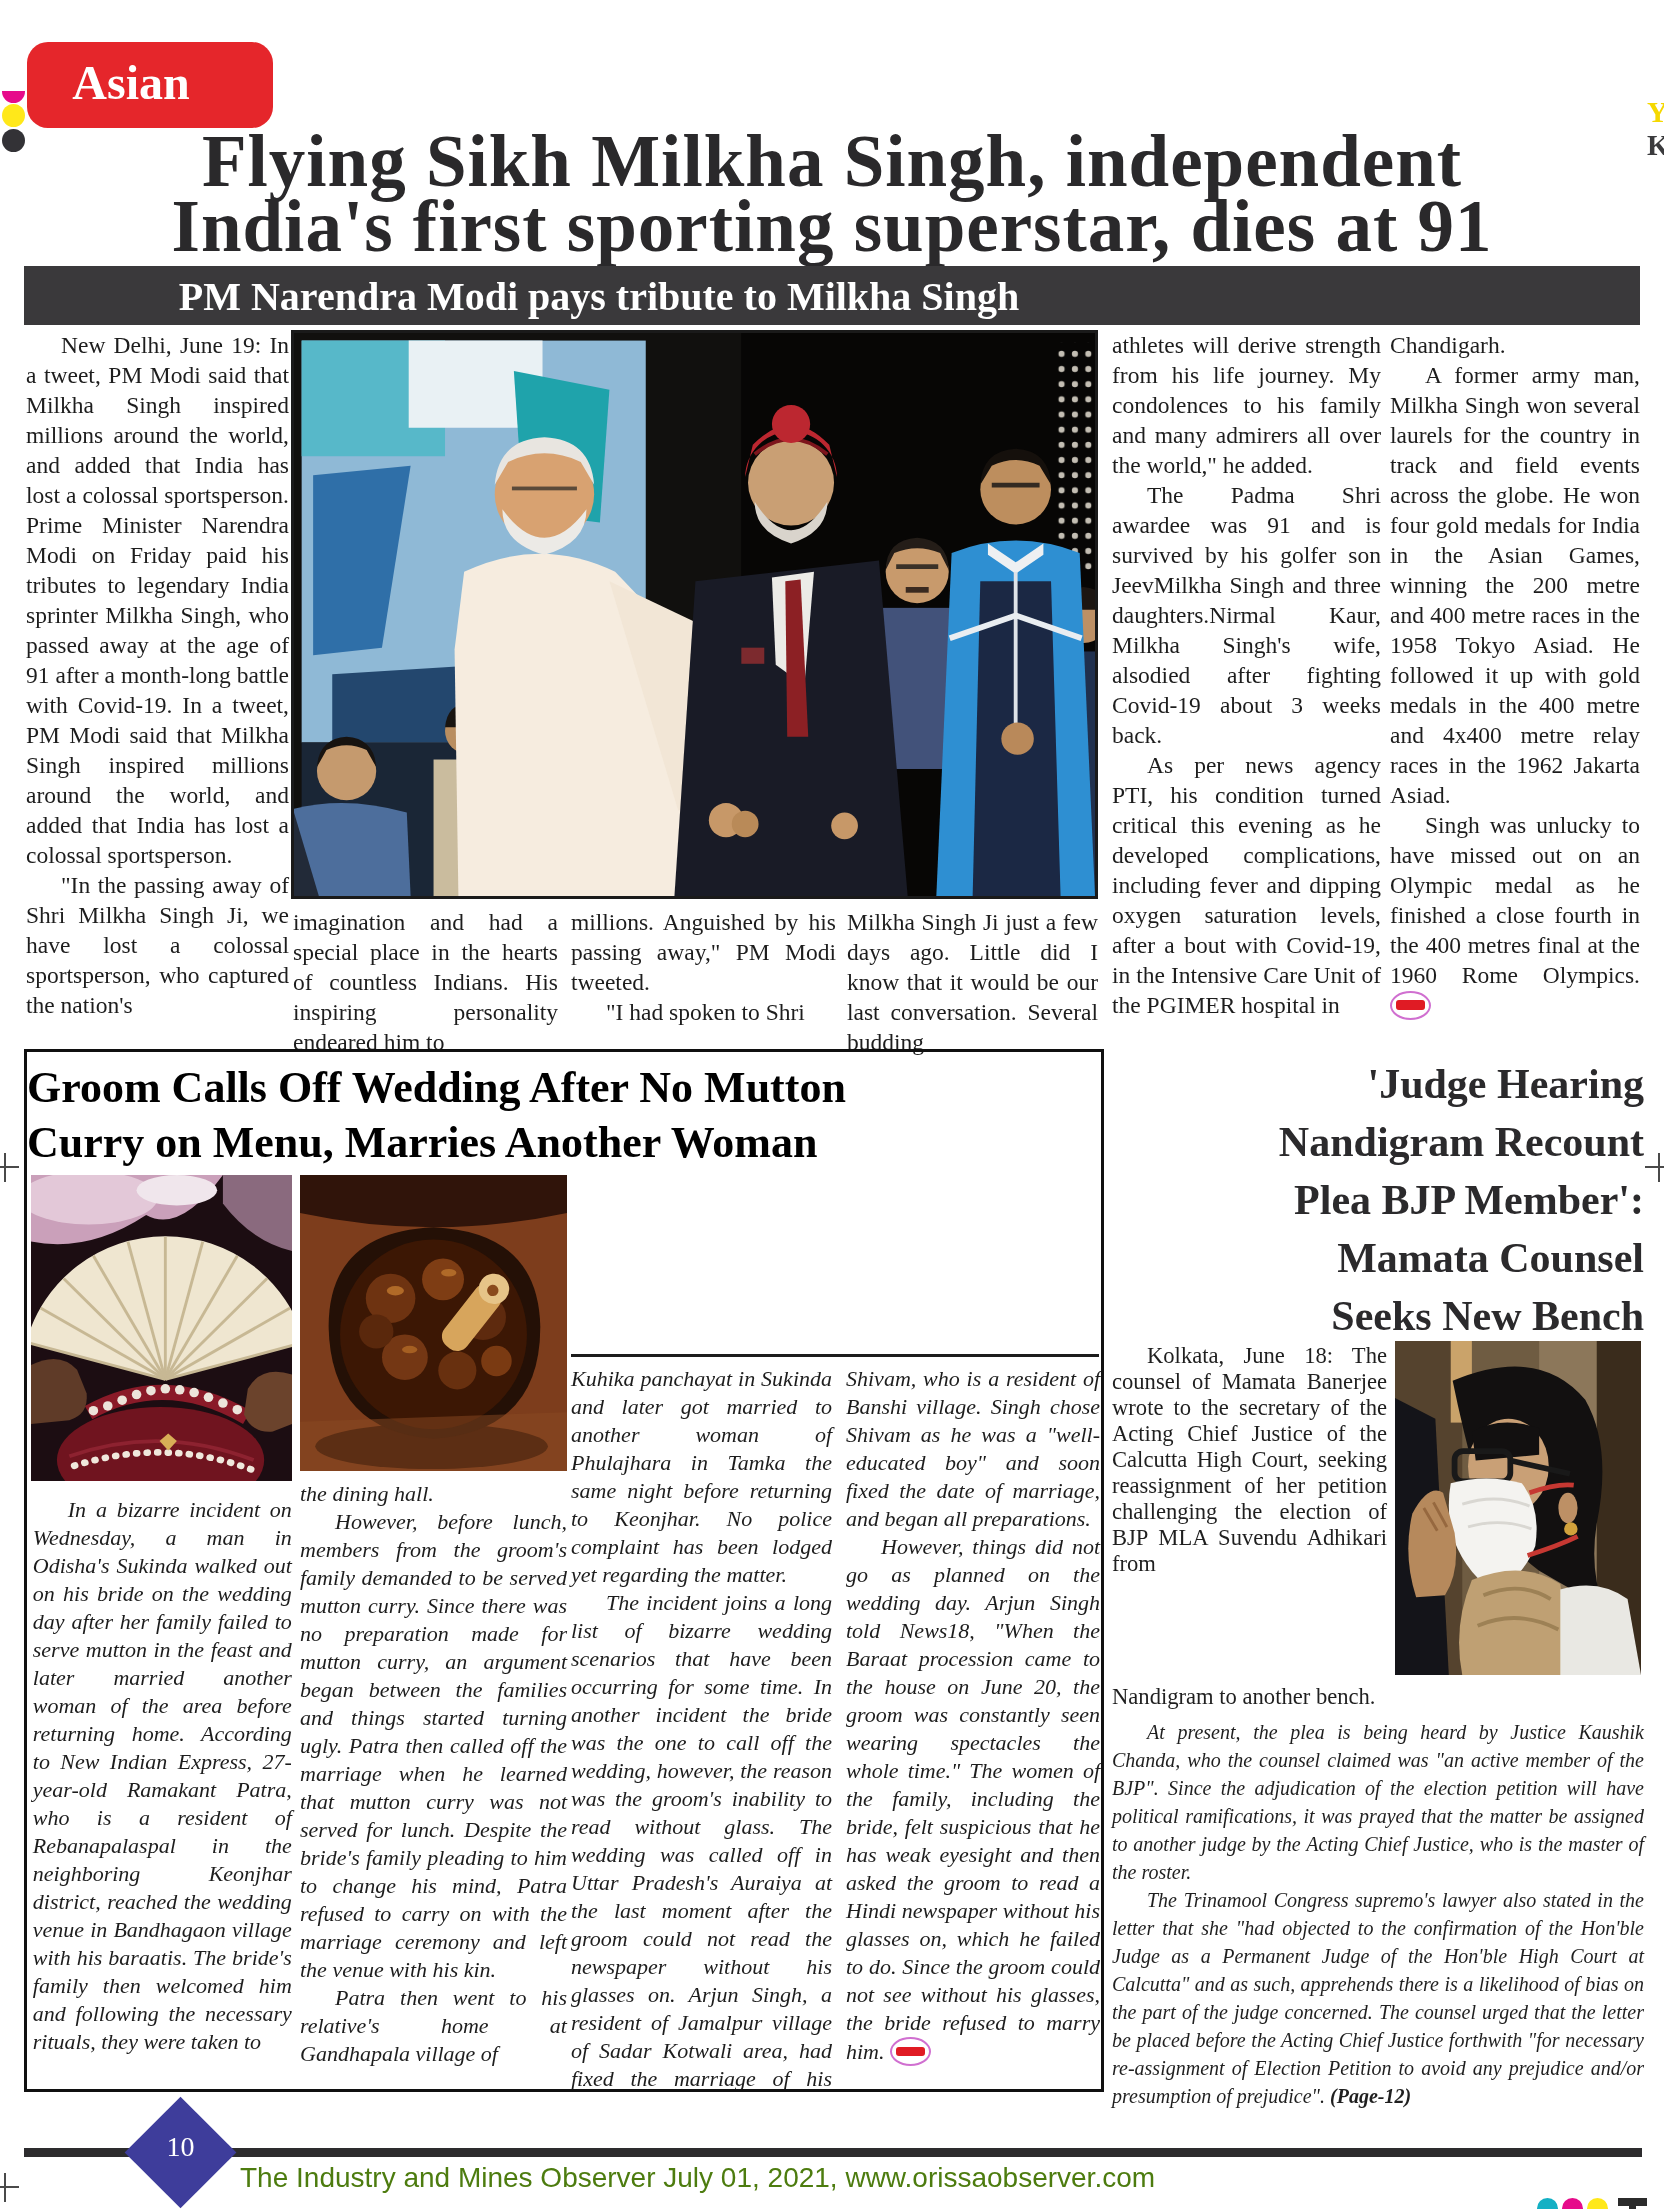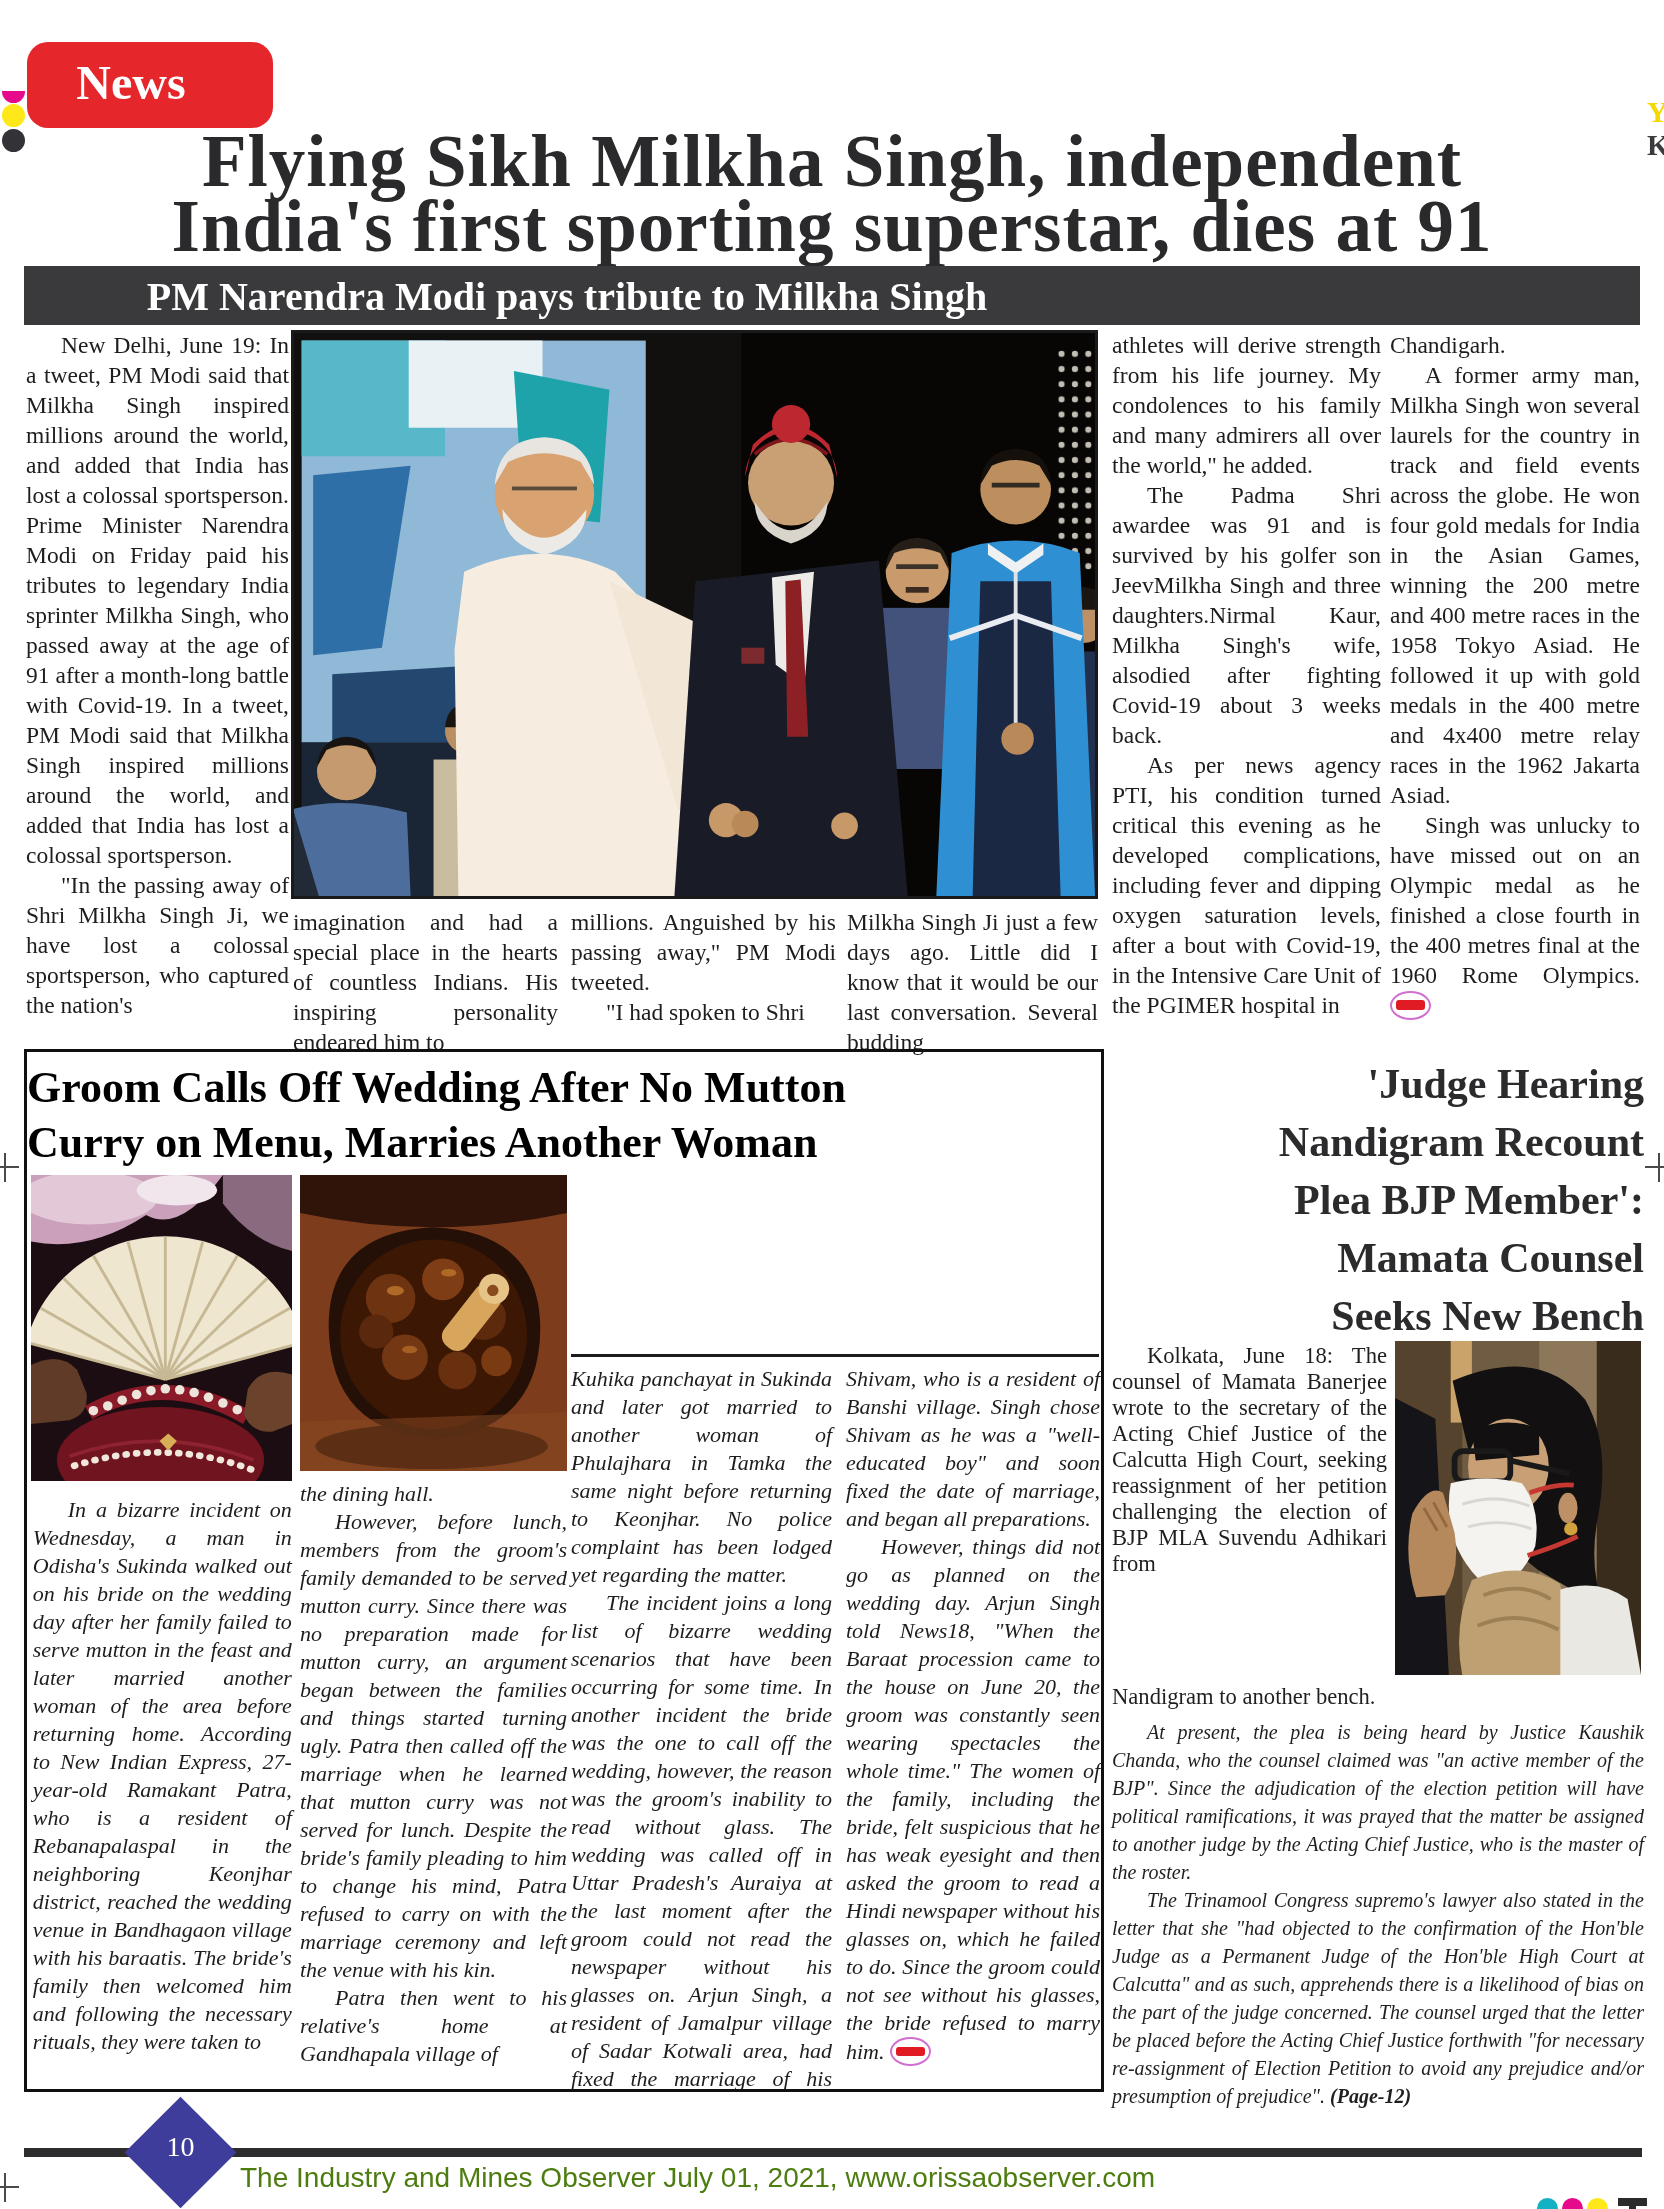--- a/index.html
+++ b/index.html
@@ -5,21 +5,21 @@
   html,body{margin:0;padding:0;background:#ffffff;}
   .page{position:relative;width:1665px;height:2210px;background:#fff;overflow:hidden;
         font-family:"Liberation Serif","DejaVu Serif",serif;color:#1f1f1f;}
   
   .news-btn{position:absolute;left:27px;top:42px;width:246px;height:86px;background:#e5262b;border-radius:21px;}
   .news-btn span{position:absolute;left:0;right:38px;top:13.4px;text-align:center;font-size:48px;font-weight:bold;color:#fff;}
   .headline-main{position:absolute;left:24px;top:129px;width:1616px;text-align:center;font-size:73px;line-height:65px;
         font-weight:bold;color:#2a292b;white-space:pre-line;letter-spacing:1px;}
   .banner{position:absolute;left:24px;top:266px;width:1616px;height:59px;background:#3a393b;}
   .banner-text{position:absolute;left:0;top:50%;transform:translateY(-50%);width:1086px;text-align:center;
-        font-size:40px;font-weight:bold;color:#ffffff;}
+        font-size:40px;font-weight:bold;color:#ffffff;padding-left:32px;}
   
   .acol{position:absolute;text-align:justify;font-size:23.5px;line-height:30px;color:#1d1d1d;}
   .acol p{margin:0;}
   p.ind{text-indent:35px;}
   .a1c1{left:26px;top:330px;width:263px;height:713px;}
   .a1c2{left:293px;top:907px;width:265px;height:134px;}
   .a1c3{left:571px;top:907px;width:265px;height:134px;}
   .a1c4{left:847px;top:907px;width:251px;height:134px;}
   .a1c5{left:1112px;top:330px;width:269px;height:713px;}
   .a1c6{left:1390px;top:330px;width:250px;height:713px;}
@@ -92,21 +92,21 @@
   <div class="yk k">K</div>
   <div class="cross cm-l"></div>
   <div class="cross cm-r"></div>
   <div class="cross cm-bl"></div>
   <div class="brdot br-c"></div>
   <div class="brdot br-m"></div>
   <div class="brdot br-y"></div>
   <div class="br-t"></div>
 
   <div class="news-btn">
-    <span>News</span>
+    <span>Asian</span>
   </div>
   <div class="headline-main">Flying Sikh Milkha Singh, independent
 India's first sporting superstar, dies at 91</div>
   <div class="banner">
     <div class="banner-text">PM Narendra Modi pays tribute to Milkha Singh</div>
   </div>
 
   <div class="photo-frame">
     <svg viewBox="0 0 838 594" preserveAspectRatio="none">
       <rect width="838" height="594" fill="#0c0a08"></rect>

